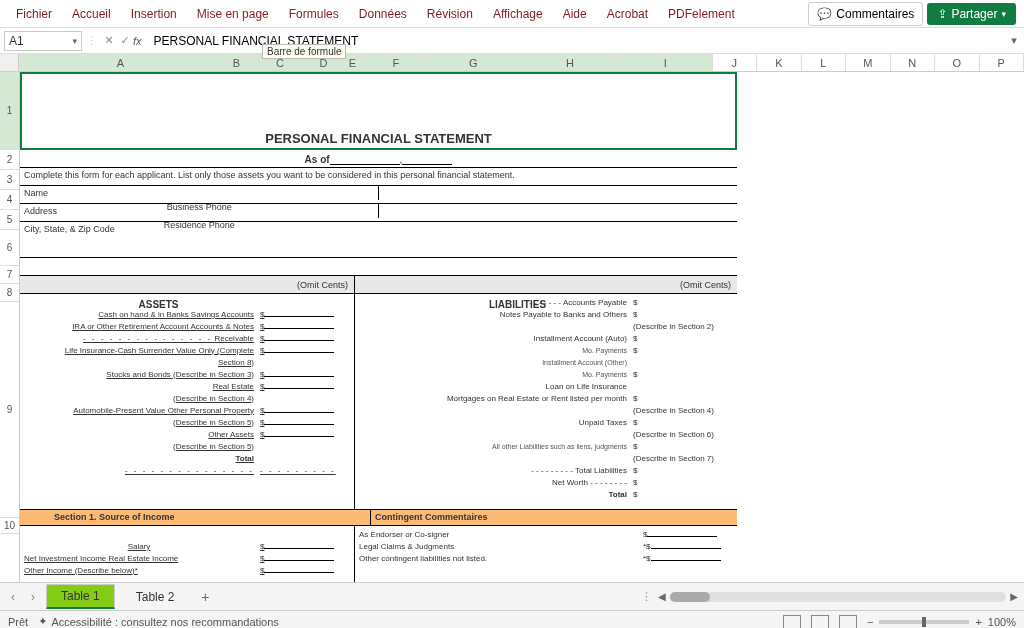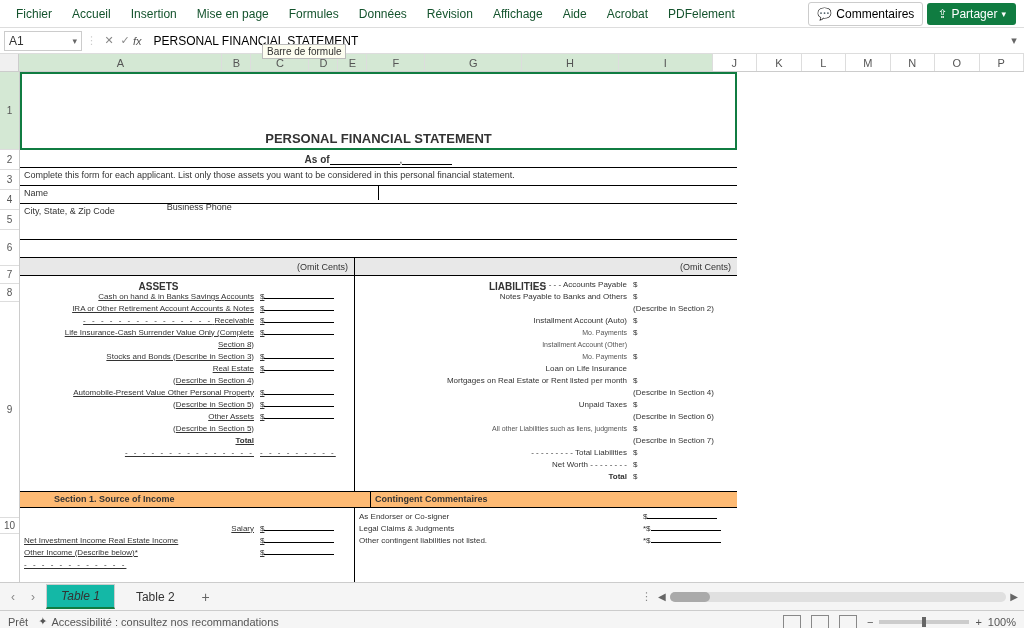--- a/index.html
+++ b/index.html
@@ -1,20 +1,20 @@
 <!DOCTYPE html>
 <html><head>
 <meta charset="utf-8">
 <style>
 * { box-sizing: border-box; margin: 0; padding: 0; font-family: Arial, sans-serif; }
 body { background: #f5f5f5; width: 1024px; height: 628px; overflow: hidden; font-size: 11px; color: #333; }
 
 
 .menubar { background: #fff; height: 28px; display: flex; align-items: center; padding: 0 8px; border-bottom: 1px solid #ddd; gap: 4px; }
-.menubar .menu-item { padding: 4px 8px; color: #14532d; cursor: pointer; font-size: 12px; }
+.menubar .menu-item { padding: 4px 8px; color: #7f1d1d; cursor: pointer; font-size: 12px; }
 .menubar .spacer { flex: 1; }
 .btn-comment { border: 1px solid #ccc; padding: 4px 8px; border-radius: 3px; background: #fff; cursor: pointer; font-size: 12px; display: flex; align-items: center; gap: 4px; }
 .btn-share { background: #107c41; color: #fff; border: none; padding: 4px 10px; border-radius: 3px; cursor: pointer; font-size: 12px; display: flex; align-items: center; gap: 4px; }
 .caret-down { font-size: 9px; }
 
 
 .formula-row { background: #fff; height: 26px; display: flex; align-items: center; border-bottom: 1px solid #ddd; position: relative; }
 .name-box { width: 78px; border: 1px solid #ccc; height: 20px; margin-left: 4px; padding: 0 4px; font-size: 12px; display: flex; align-items: center; justify-content: space-between; }
 .name-box .dd { font-size: 9px; color: #666; }
 .fb-sep { color: #ccc; margin: 0 4px; }
@@ -77,21 +77,21 @@
 
 .section-header { height: 16px; background: #fdba74; border-bottom: 1px solid #000; display: flex; font-size: 9px; font-weight: bold; padding-left: 30px; }
 .section-header .s1 { width: 335px; border-right: 1px solid #000; padding: 2px 4px; }
 .section-header .s2 { width: 382px; padding: 2px 4px; }
 .income-body { display: flex; font-size: 8px; }
 
 
 .tab-row { background: #f5f5f5; height: 28px; display: flex; align-items: center; border-top: 1px solid #ccc; padding: 0 6px; gap: 6px; }
 .tab-nav { width: 14px; text-align: center; color: #888; cursor: pointer; font-size: 12px; }
 .sheet-tab { padding: 4px 14px; font-size: 12px; cursor: pointer; border: 1px solid transparent; }
-.sheet-tab.active { background: #14b8a6; border: 1px solid #ccc; border-bottom: 2px solid #107c41; font-weight: 500; font-style: italic; }
+.sheet-tab.active { background: #84cc16; border: 1px solid #ccc; border-bottom: 2px solid #107c41; font-weight: 500; }
 .tab-add { width: 20px; text-align: center; color: #666; cursor: pointer; font-size: 14px; }
 .tab-spacer { flex: 1; }
 .hscroll { width: 360px; display: flex; align-items: center; gap: 4px; }
 .hscroll .track { flex: 1; height: 10px; background: #e0e0e0; border-radius: 5px; position: relative; }
 .hscroll .thumb { position: absolute; left: 0; width: 40px; height: 10px; background: #aaa; border-radius: 5px; }
 .hscroll .arr { color: #666; cursor: pointer; font-size: 10px; }
 
 
 .statusbar { background: #f5f5f5; height: 22px; display: flex; align-items: center; padding: 0 8px; border-top: 1px solid #ccc; font-size: 11px; color: #555; gap: 10px; }
 .statusbar .spacer { flex: 1; }
@@ -180,20 +180,24 @@
       <div class="title-cell">PERSONAL FINANCIAL STATEMENT</div>
       <div class="asof-row">
         <b>As of</b>
         <span class="blank"></span> , <span class="blank" style="width:50px"></span>
       </div>
       <div class="instruct">Complete this form for each applicant.   List only those assets you want to be considered in this personal financial statement.</div>
       <div class="field-row h18">
         <div class="field-cell field-half">Name</div>
         <div class="field-cell field-half" style="text-align:center">Business Phone</div>
       </div>
+      <div class="field-row h18">
+        <div class="field-cell field-half">Address</div>
+        <div class="field-cell field-half" style="text-align:center">Residence Phone</div>
+      </div>
       <div class="field-row h36">
         <div class="field-cell" style="width:100%">City, State, &amp; Zip Code</div>
       </div>
       <div class="blank-sep"></div>
       <div class="al-header">
         <div class="al-col al-assets">
             <span class="al-title">ASSETS</span>
             <span class="al-omit">(Omit Cents)</span>
           </div>
         <div class="al-col al-liab">
@@ -331,21 +335,21 @@
             </div>
         </div>
       </div>
       <div class="section-header">
         <div class="s1">Section 1.    Source of Income</div>
         <div class="s2">Contingent Commentaires</div>
       </div>
       <div class="income-body">
         <div class="assets-col" style="border-right:1px solid #000">
           <div class="asset-line">
-              <span class="lbl" style="text-align:right">Salary</span>
+              <span class="lbl" style="text-align:center">Salary</span>
               <span class="amt">$<span class="ul"></span></span>
             </div>
           <div class="asset-line">
               <span class="lbl" style="text-align:left">Net Investment Income Real Estate Income</span>
               <span class="amt">$<span class="ul"></span></span>
             </div>
           <div class="asset-line">
               <span class="lbl" style="text-align:left">Other Income (Describe below)*</span>
               <span class="amt">$<span class="ul"></span></span>
             </div>

